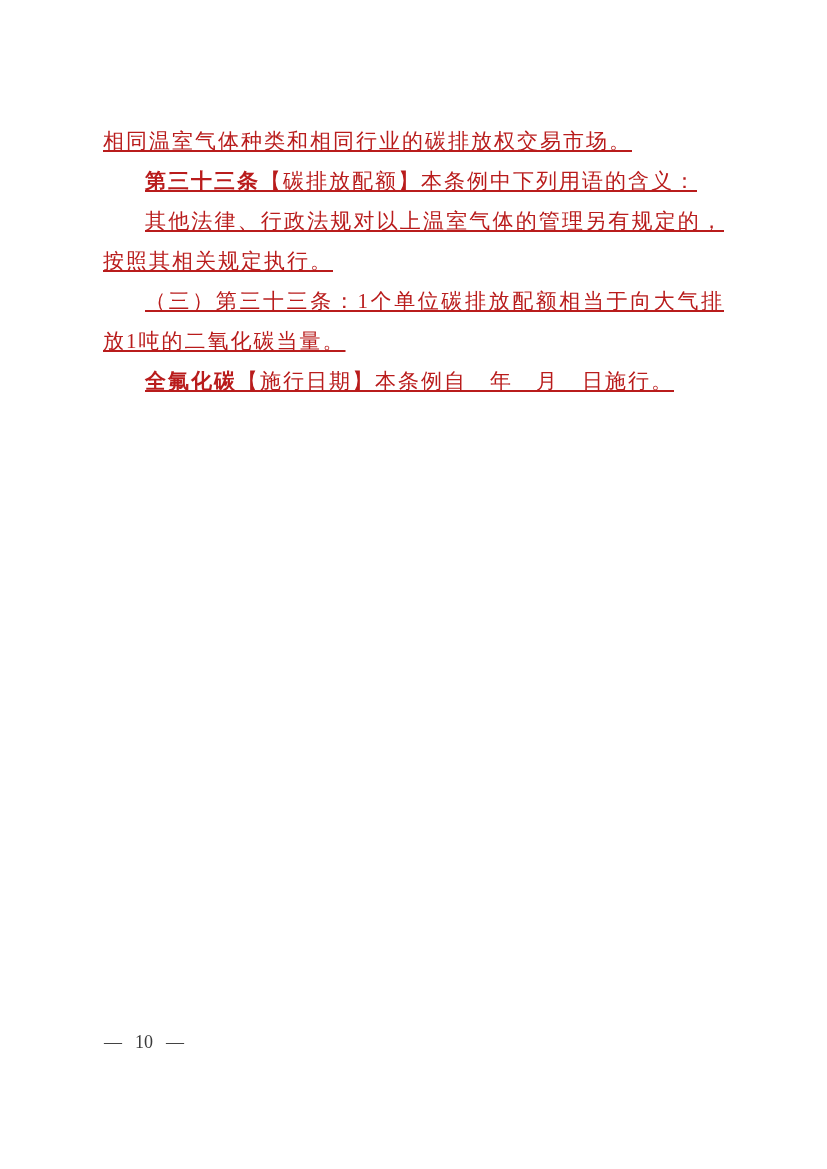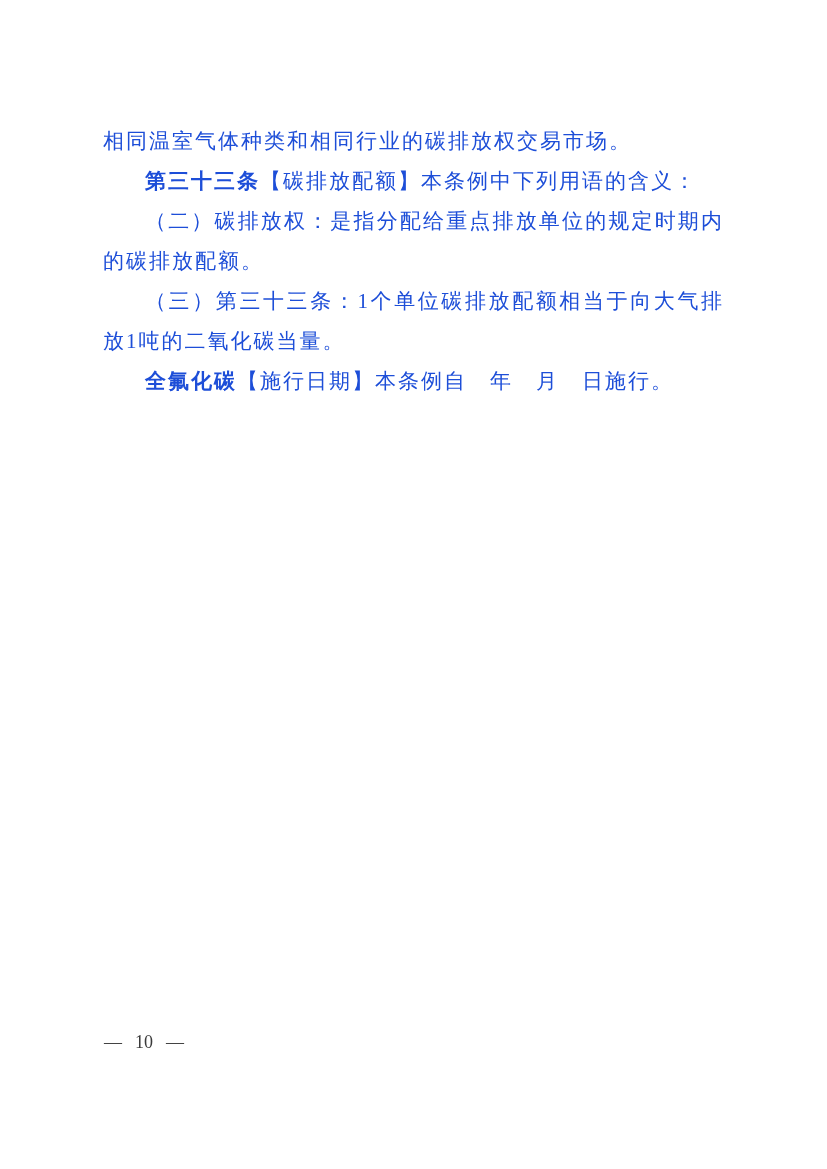--- a/index.html
+++ b/index.html
@@ -21,21 +21,22 @@
   }
   .document-body {
     position: absolute;
     left: 103px;
     top: 121px;
     width: 621px;
     font-size: 21px;
     line-height: 40px;
     letter-spacing: 2px;
     text-align: justify;
-    color: #1d4ed8;
+    color: #b91c1c;
+    text-decoration: underline;
   }
   .para {
     margin: 0;
     padding: 0;
   }
   .para.indent {
     text-indent: 2em;
   }
   
   .run-bold {
@@ -65,21 +66,21 @@
 </style>
 </head>
 <body>
 
 <div class="page">
 
   <div class="document-body">
 
   <p class="para"><span class="run-body">相同温室气体种类和相同行业的碳排放权交易市场。</span></p>
       <p class="para indent"><span class="run-bold">第三十三条</span><span class="run-kaiti">【碳排放配额】</span><span class="run-body">本条例中下列用语的含义：</span></p>
-      <p class="para indent"><span class="run-body">（二）碳排放权：是指分配给重点排放单位的规定时期内的碳排放配额。</span></p>
+      <p class="para indent"><span class="run-body">其他法律、行政法规对以上温室气体的管理另有规定的，按照其相关规定执行。</span></p>
       <p class="para indent"><span class="run-body">（三）第三十三条：1个单位碳排放配额相当于向大气排放1吨的二氧化碳当量。</span></p>
       <p class="para indent"><span class="run-bold">全氟化碳</span><span class="run-kaiti">【施行日期】</span><span class="run-body">本条例自　年　月　日施行。</span></p>
     </div>
 
   <div class="footer">
     <span>—</span>
     <span>10</span>
     <span>—</span>
   </div>
 

